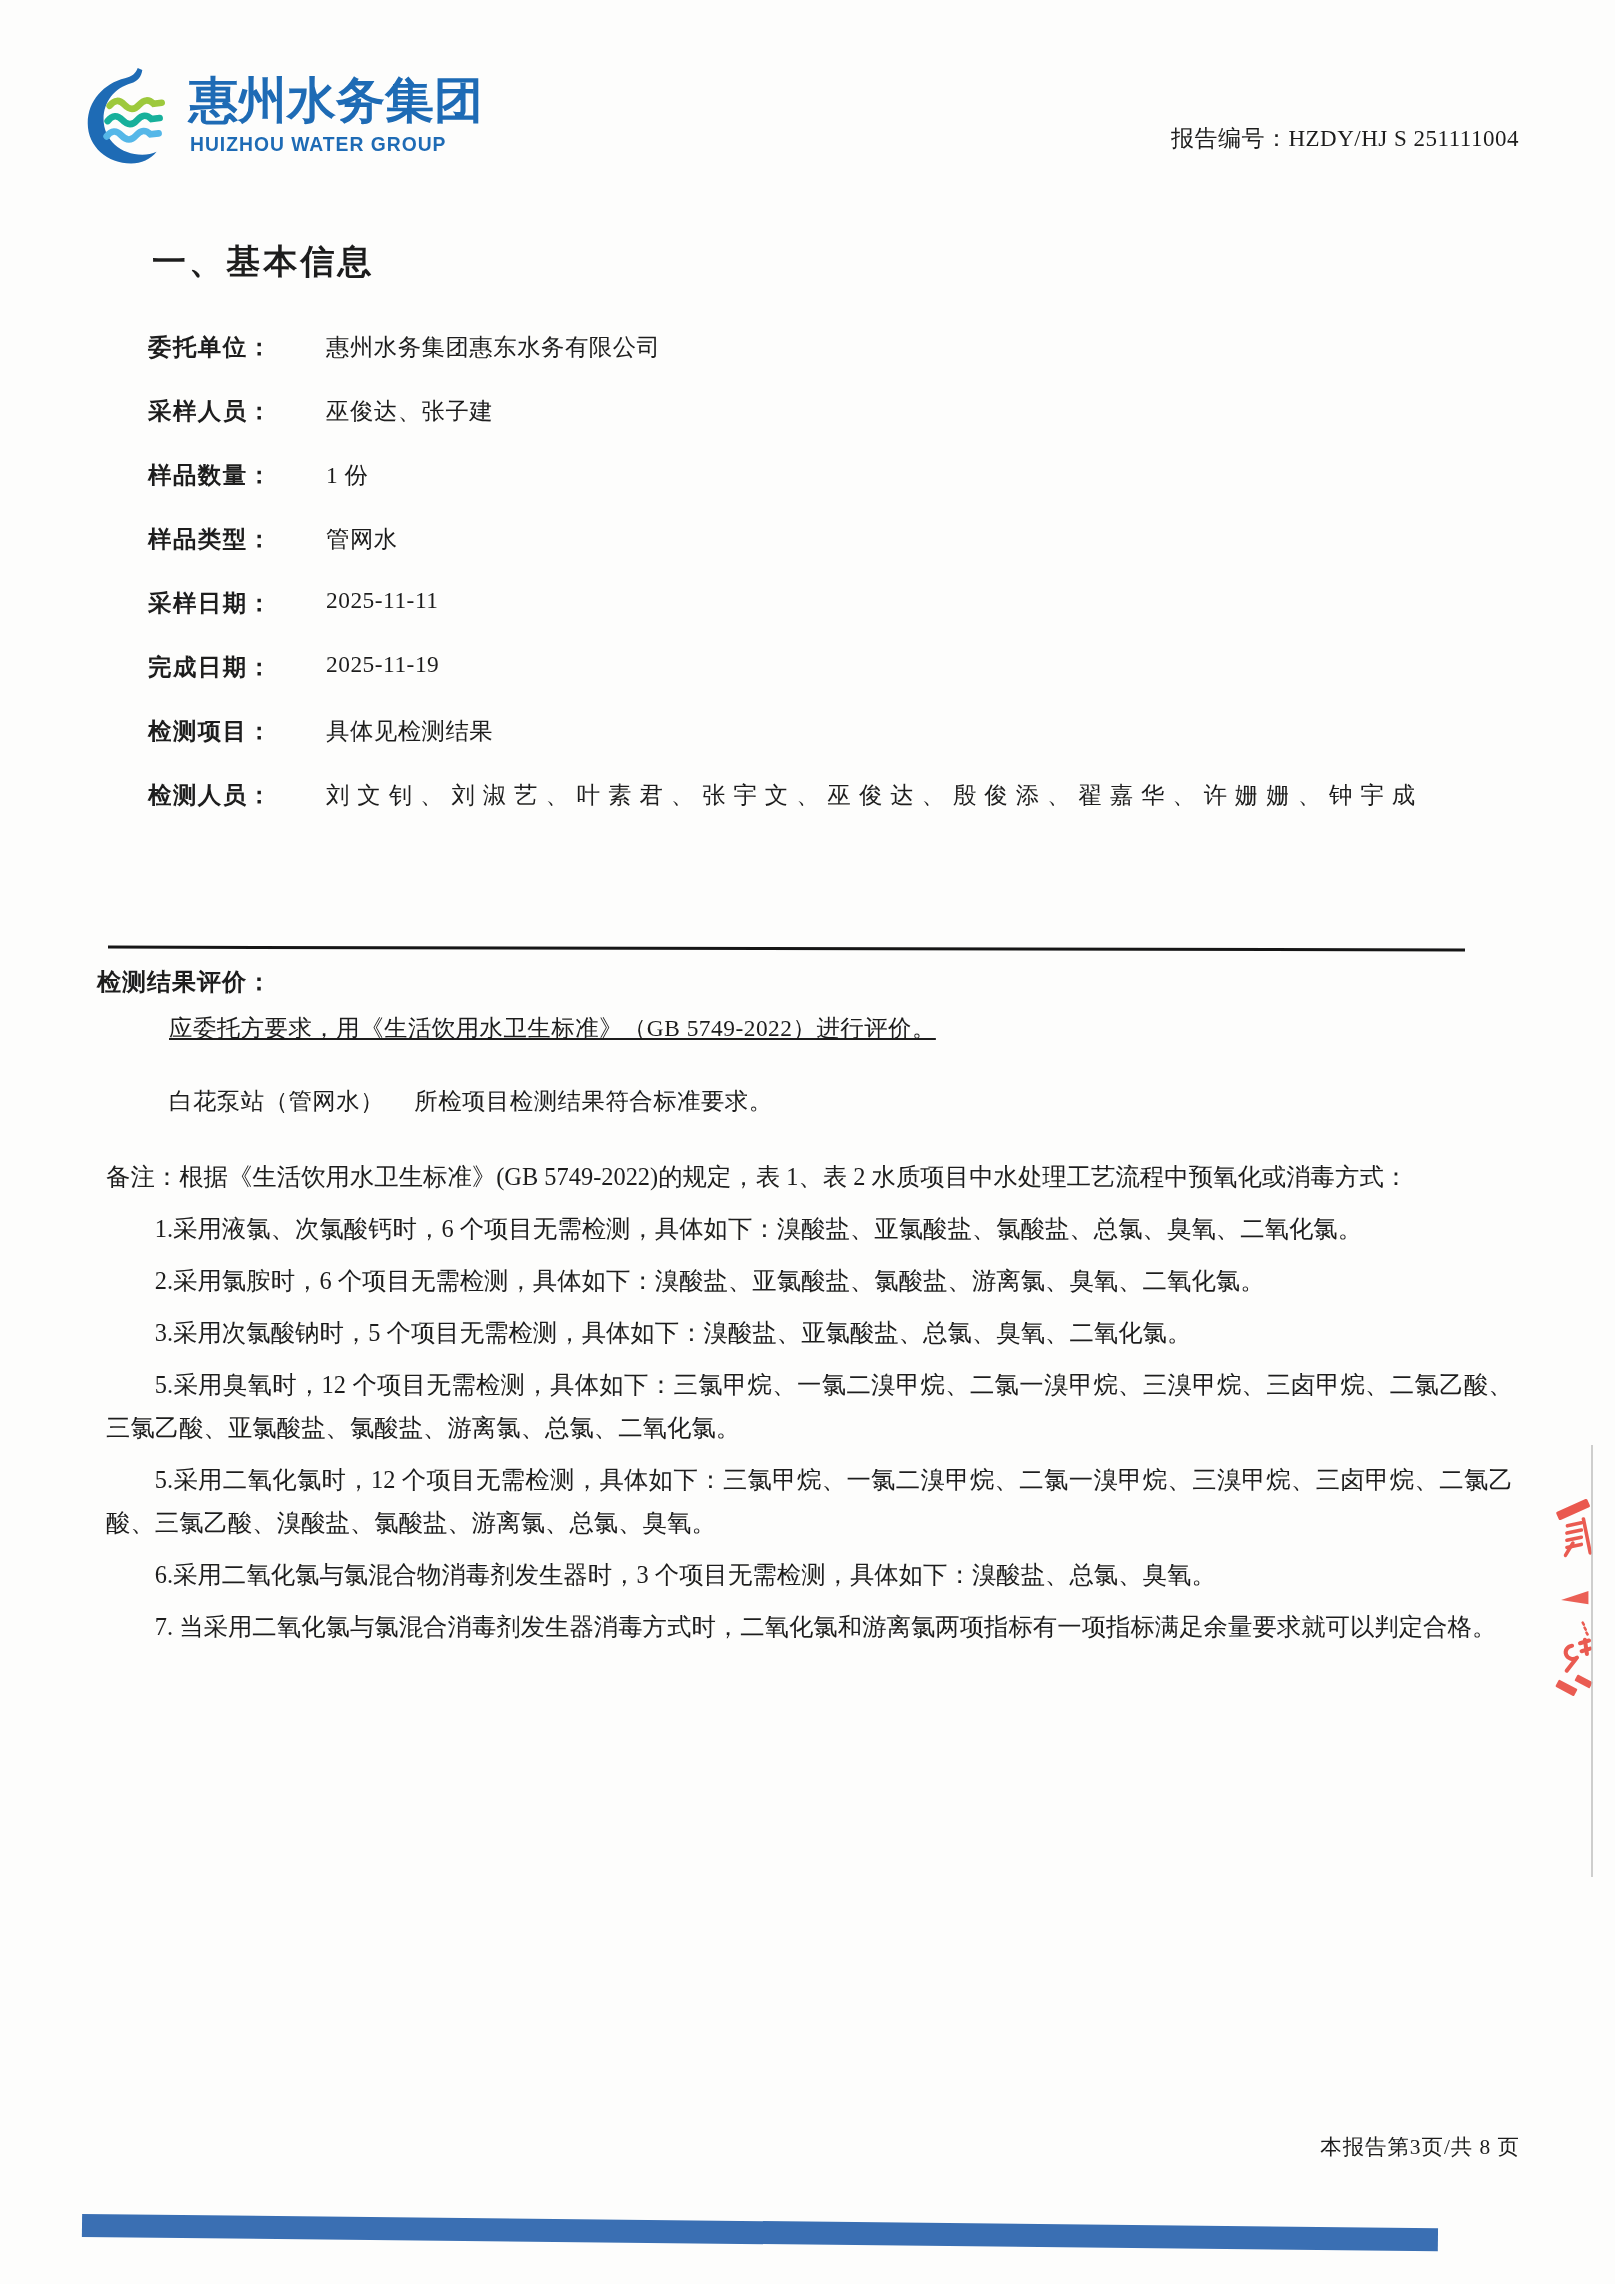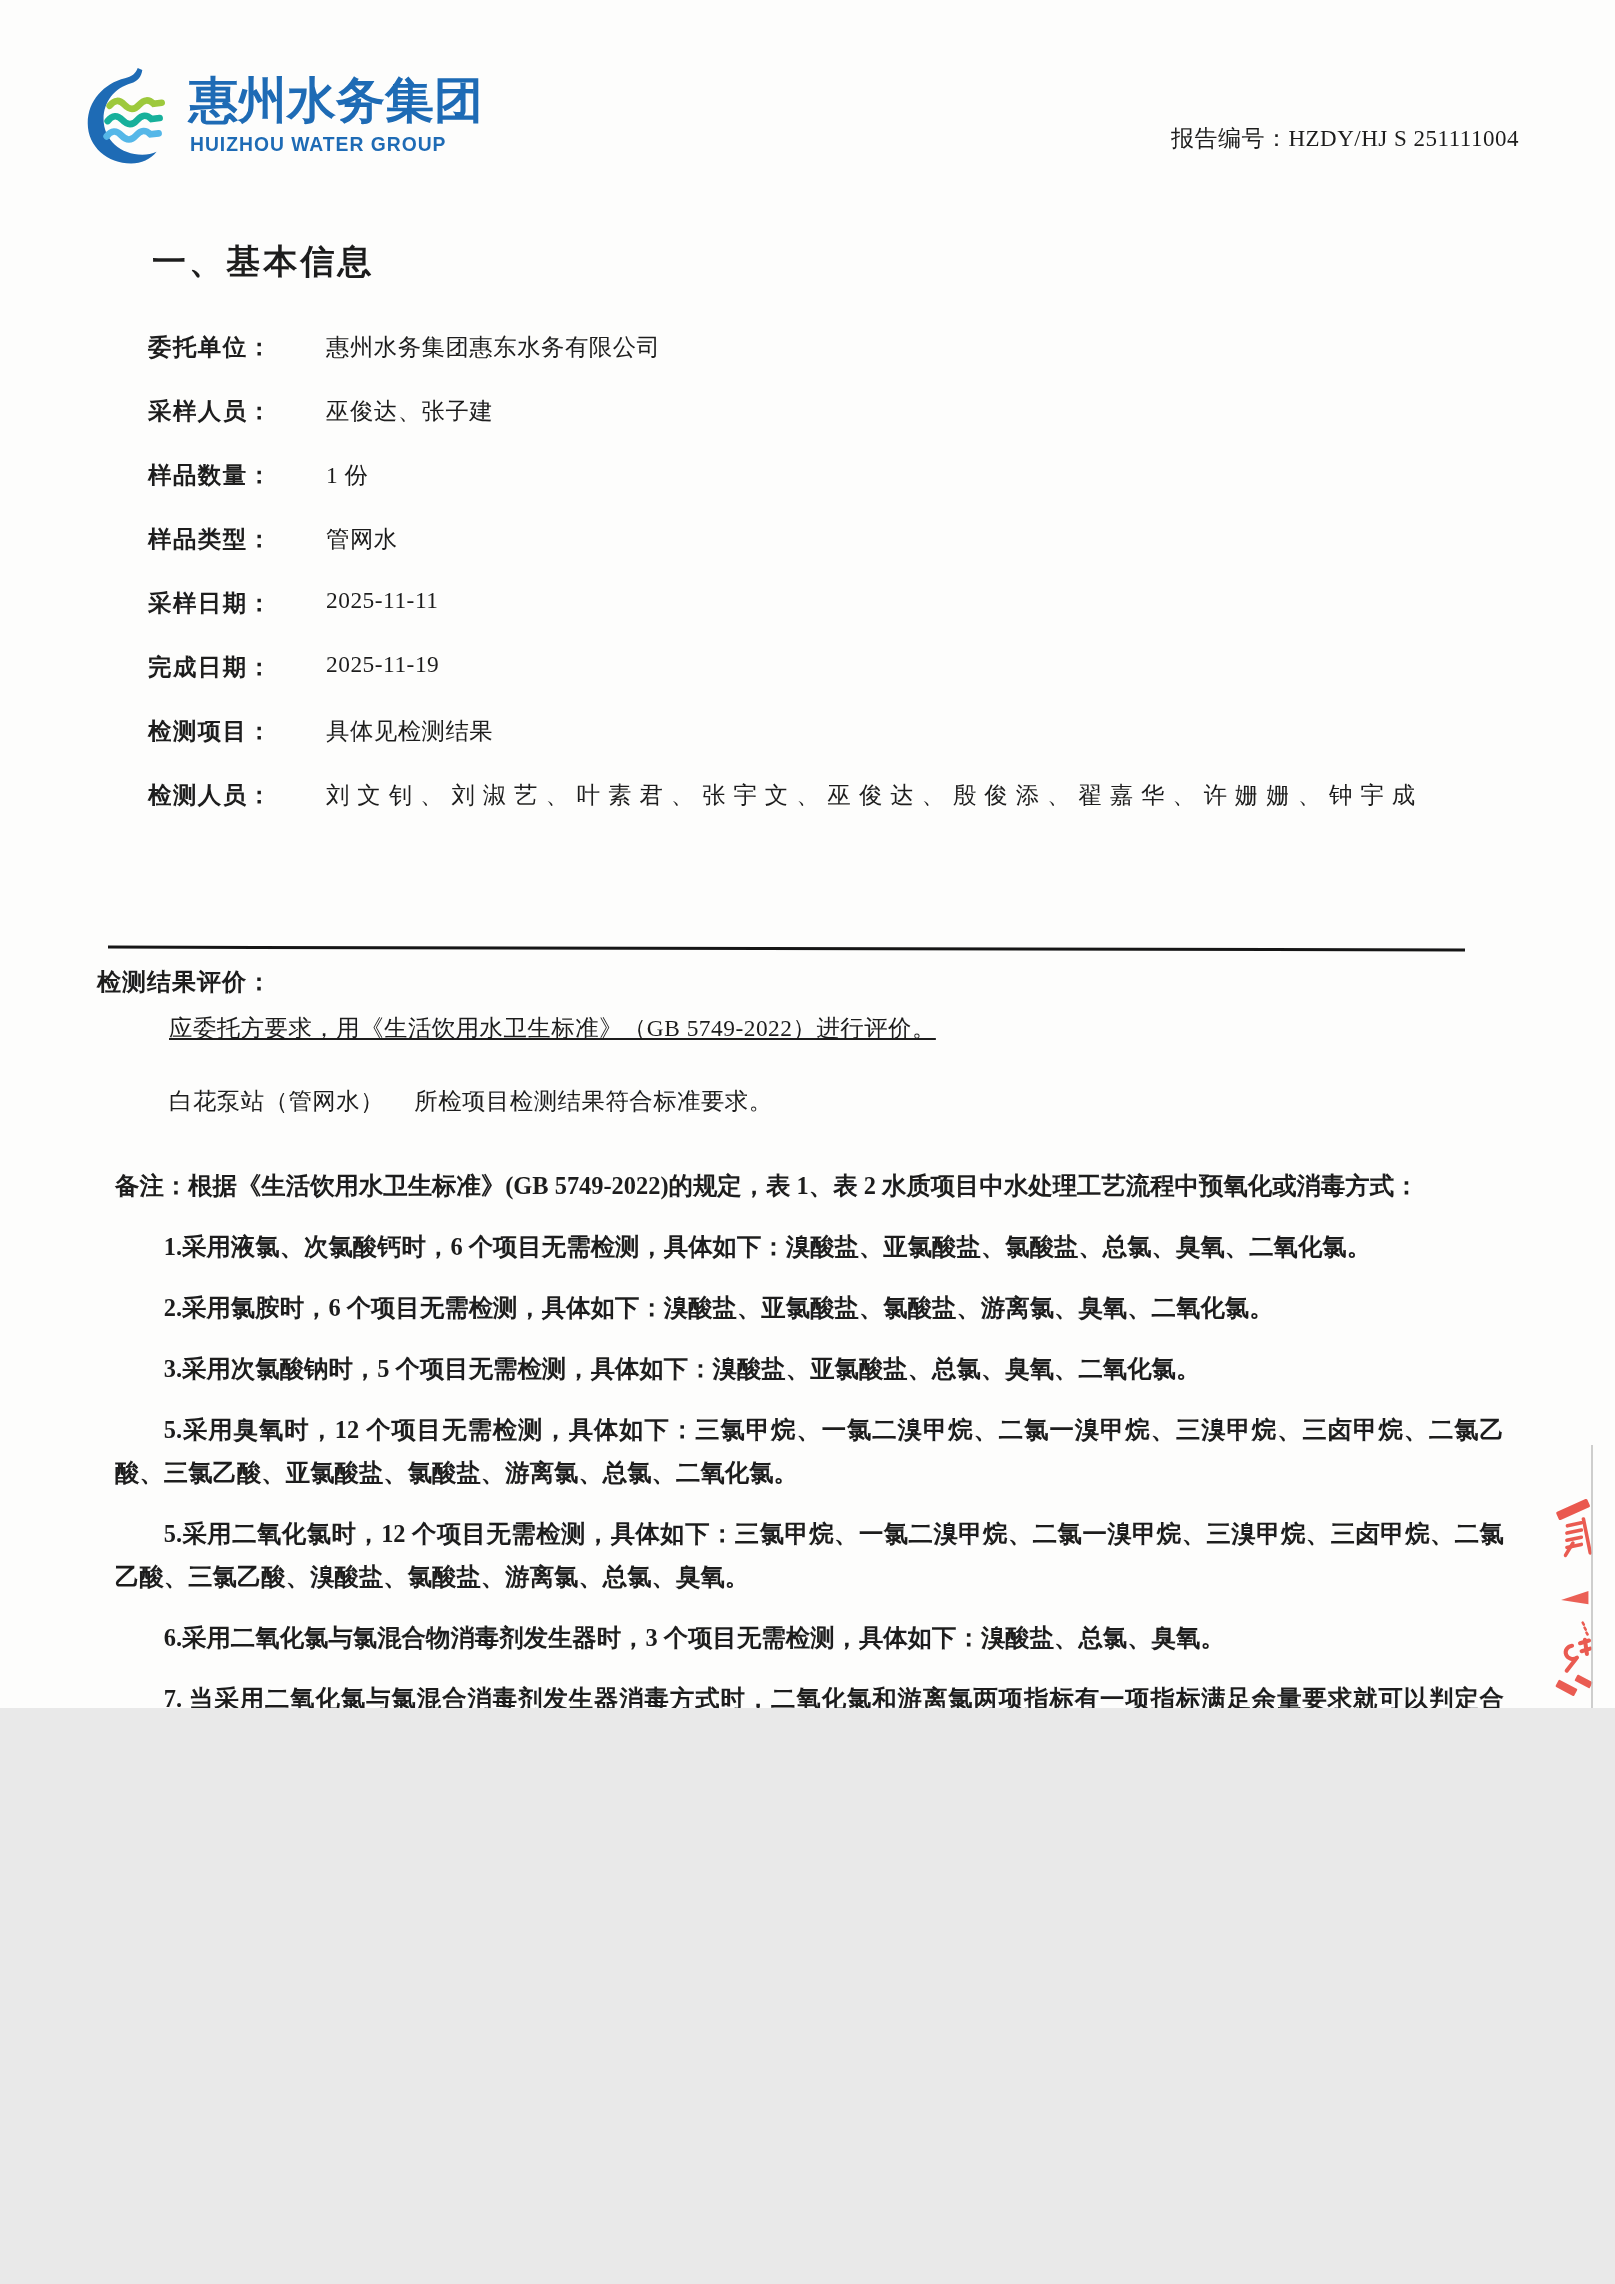--- a/index.html
+++ b/index.html
@@ -4,21 +4,21 @@
 <style>
   :root{
     --brand-blue:#1e6bb5;
     --bar-blue:#3a6fb3;
     --seal-red:#e84a3f;
     --ink:#1d1d1d;
   }
   html,body{margin:0;padding:0;background:#e9e9e9;}
   .page{
     position:relative;
-    width:1616px;height:1708px;
+    width:1616px;height:2284px;
     margin:0 auto;
     background:#fefefdf5;
     background-color:#fdfdfc;
     font-family:"Liberation Serif","DejaVu Serif",serif;
     color:var(--ink);
     overflow:hidden;
   }
   
   .logo-mark{position:absolute;left:76px;top:65px;width:102px;height:102px;}
   .brand-cn{
@@ -61,21 +61,21 @@
     position:absolute;left:97px;top:966px;
     font-size:24px;font-weight:700;letter-spacing:1px;
   }
   .eval-p1{position:absolute;left:169px;top:1012px;font-size:23.4px;letter-spacing:0.5px;margin:0;text-decoration:underline;}
   .eval-p2{position:absolute;left:169px;top:1085px;font-size:23.4px;letter-spacing:0.5px;margin:0;}
   
   .notes{
     position:absolute;left:97px;top:1146px;width:1425px;
     font-size:24.4px;line-height:43px;text-align:justify;
   }
-  .notes p{margin:18px;font-weight:bold;}
+  .notes p{margin:9px;}
   .notes p.indent{text-indent:2em;}
   
   .page-footer{
     position:absolute;top:2132px;right:96px;
     font-size:21.4px;letter-spacing:1px;
   }
   .bottom-bar{
     position:absolute;left:82px;top:2214px;width:1356px;height:23.4px;
     background:var(--bar-blue);
     transform:rotate(0.6deg);transform-origin:left center;

